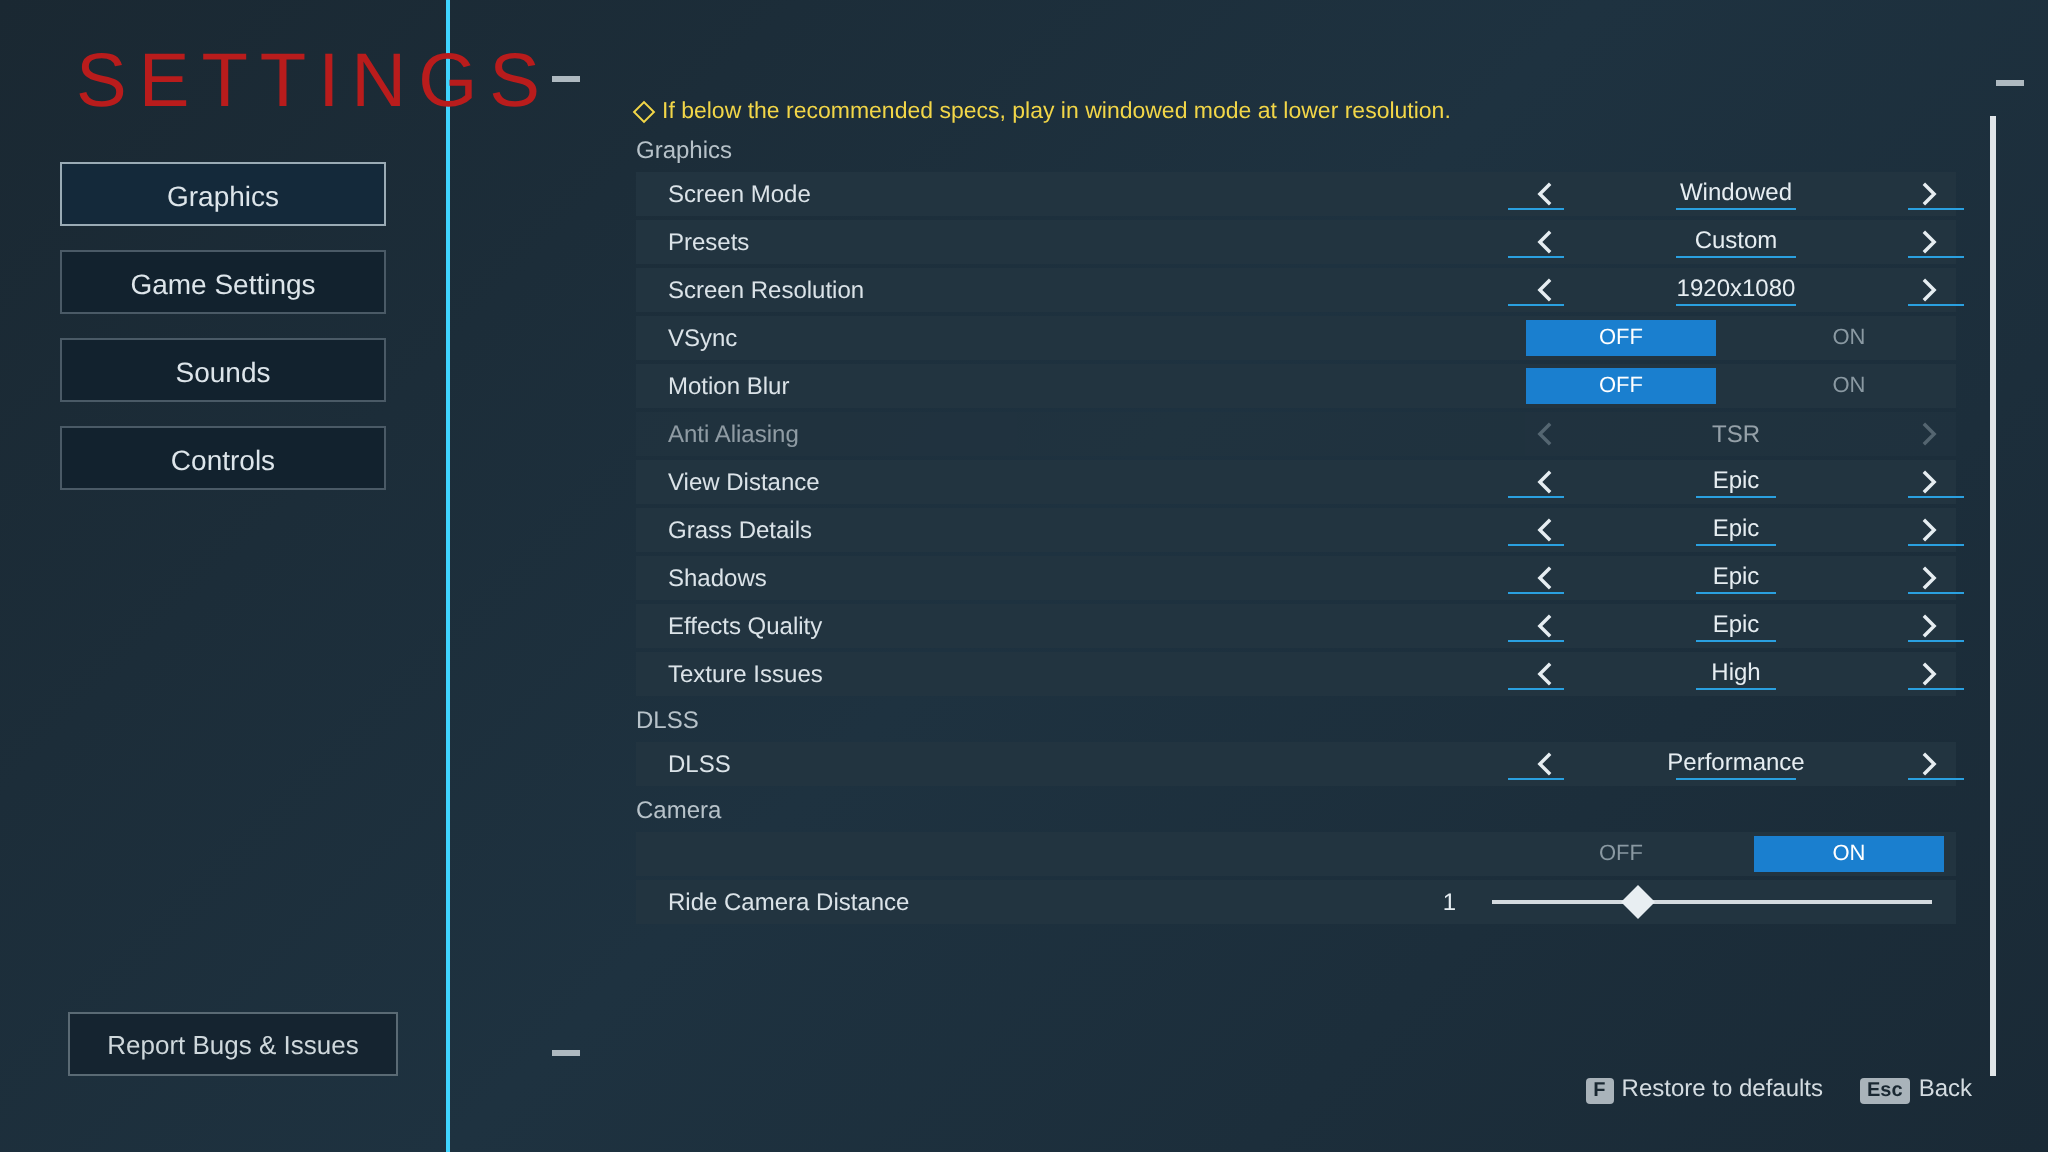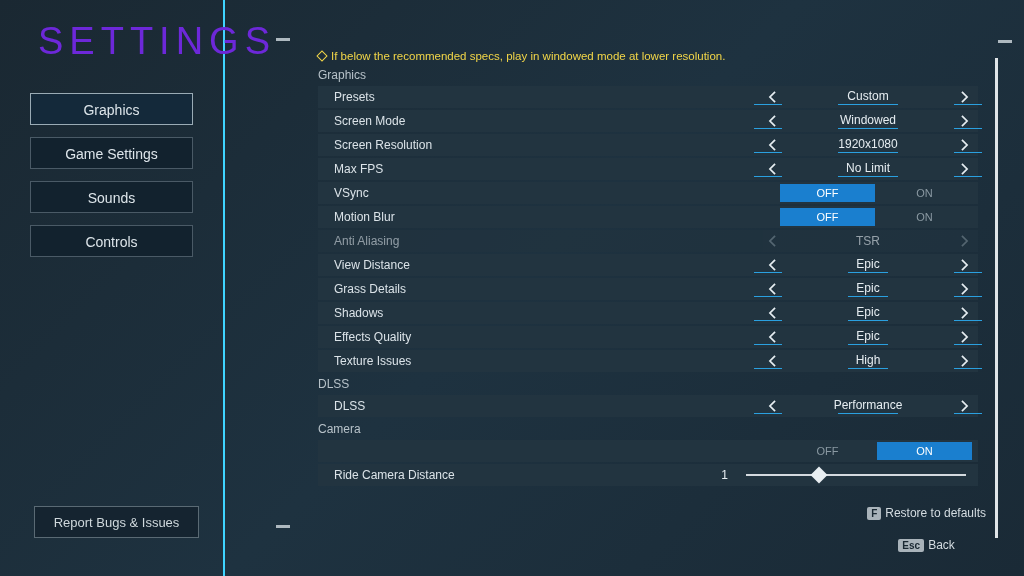--- a/index.html
+++ b/index.html
@@ -11,21 +11,21 @@
   overflow: hidden;
   position: relative;
 }
 .sidebar {
   position: absolute; left: 0; top: 0; width: 225px; height: 100%;
   border-right: 2px solid #3fd4ff;
   padding-top: 10px;
 }
 .title {
   font-size: 38px; font-weight: 200; letter-spacing: 6px;
-  color: #6d28d9; margin: 10px 0 30px 38px;
+  color: #b91c1c; margin: 10px 0 18px 38px;
 }
 .nav { margin: 0 30px; }
 .nav-item {
   background: #12222e;
   border: 1px solid #4a5a66;
   height: 32px; line-height: 32px;
   text-align: center; font-size: 14px;
   margin-bottom: 12px;
   color: #dde5ea;
   cursor: pointer;
@@ -68,21 +68,21 @@
   width: 160px; text-align: center; color: #e6edf1; font-size: 12px;
   position: relative;
 }
 .sel-under {
   display: block; height: 1px; background: #2aa0e0; width: 40px; margin: 1px auto 0;
 }
 .sel-under.wide { width: 60px; }
 .sel-left-line { position:absolute; left:-34px; bottom:0; width:28px; height:1px; background:#2aa0e0; }
 .sel-right-line { position:absolute; right:-34px; bottom:0; width:28px; height:1px; background:#2aa0e0; }
 
-.toggle { display: flex; gap: 2px; }
+.toggle { display: flex; gap: 19px; }
 .tog-btn {
   width: 95px; height: 18px; line-height: 18px; text-align: center;
   font-size: 11px; cursor: pointer; color:#8a99a2;
 }
 .tog-btn.on { background: #1a7fcf; color: #fff; }
 
 .slider-num { width: 20px; text-align: right; color:#e6edf1; font-size: 12px; margin-right: 10px; }
 .slider-track {
   width: 220px; height: 2px; background: #d4dadf; position: relative; margin-right: 6px;
 }
@@ -90,21 +90,21 @@
   position: absolute; top: -5px; width: 12px; height: 12px;
   background: #e8eef2; transform: rotate(45deg);
 }
 
 .scrollbar {
   position: absolute; right: -20px; top: 8px; width: 3px; height: 480px; background: #e0e5e8;
 }
 
 .footer {
   position: absolute; right: 38px; bottom: 24px;
-  display: flex; gap: 18px; align-items: center; font-size: 12px; color:#d4dce1;flex-direction:column;
+  display: flex; gap: 18px; align-items: center; font-size: 12px; color:#d4dce1;
 }
 .key {
   display: inline-block; background: #a9b3ba; color: #1a2832;
   font-size: 10px; font-weight: 600; padding: 1px 4px; border-radius: 2px; margin-right: 4px;
 }
 </style>
 </head>
 <body>
 
 <div class="sidebar">
@@ -126,86 +126,70 @@
   <div class="scrollbar"></div>
 
   <div class="warn">
     <span class="warn-icon"></span>
     <span>If below the recommended specs, play in windowed mode at lower resolution.</span>
   </div>
 
   <div class="section-header">Graphics</div>
 
   <div class="row">
+    <div class="row-label">Screen Mode</div>
+    <div class="ctrl">
+        <span class="chev">
+          <svg viewBox="0 0 10 14">
+            <path d="M8 1L2 7l6 6" fill="none" stroke="#e6edf1" stroke-width="2"></path>
+          </svg>
+        </span>
+      <span class="sel-val"><span>Windowed</span><span class="sel-under wide"></span><span class="sel-left-line"></span><span class="sel-right-line"></span></span>
+      <span class="chev">
+          <svg viewBox="0 0 10 14">
+            <path d="M2 1l6 6-6 6" fill="none" stroke="#e6edf1" stroke-width="2"></path>
+          </svg>
+        </span>
+      </div>
+  </div>
+
+  <div class="row">
     <div class="row-label">Presets</div>
     <div class="ctrl">
       <span class="chev">
           <svg viewBox="0 0 10 14">
             <path d="M8 1L2 7l6 6" fill="none" stroke="#e6edf1" stroke-width="2"></path>
           </svg>
         </span>
       <span class="sel-val"><span>Custom</span><span class="sel-under wide"></span><span class="sel-left-line"></span><span class="sel-right-line"></span></span>
       <span class="chev">
           <svg viewBox="0 0 10 14">
             <path d="M2 1l6 6-6 6" fill="none" stroke="#e6edf1" stroke-width="2"></path>
           </svg>
         </span>
     </div>
   </div>
 
   <div class="row">
-    <div class="row-label">Screen Mode</div>
-    <div class="ctrl">
-        <span class="chev">
-          <svg viewBox="0 0 10 14">
-            <path d="M8 1L2 7l6 6" fill="none" stroke="#e6edf1" stroke-width="2"></path>
-          </svg>
-        </span>
-      <span class="sel-val"><span>Windowed</span><span class="sel-under wide"></span><span class="sel-left-line"></span><span class="sel-right-line"></span></span>
-      <span class="chev">
-          <svg viewBox="0 0 10 14">
-            <path d="M2 1l6 6-6 6" fill="none" stroke="#e6edf1" stroke-width="2"></path>
-          </svg>
-        </span>
-      </div>
-  </div>
-
-  <div class="row">
     <div class="row-label">Screen Resolution</div>
     <div class="ctrl">
         <span class="chev">
           <svg viewBox="0 0 10 14">
             <path d="M8 1L2 7l6 6" fill="none" stroke="#e6edf1" stroke-width="2"></path>
           </svg>
         </span>
       <span class="sel-val"><span>1920x1080</span><span class="sel-under wide"></span><span class="sel-left-line"></span><span class="sel-right-line"></span></span>
       <span class="chev">
           <svg viewBox="0 0 10 14">
             <path d="M2 1l6 6-6 6" fill="none" stroke="#e6edf1" stroke-width="2"></path>
           </svg>
         </span>
       </div>
   </div>
 
-  <div class="row">
-    <div class="row-label">Max FPS</div>
-    <div class="ctrl">
-        <span class="chev">
-          <svg viewBox="0 0 10 14">
-            <path d="M8 1L2 7l6 6" fill="none" stroke="#e6edf1" stroke-width="2"></path>
-          </svg>
-        </span>
-      <span class="sel-val"><span>No Limit</span><span class="sel-under wide"></span><span class="sel-left-line"></span><span class="sel-right-line"></span></span>
-      <span class="chev">
-          <svg viewBox="0 0 10 14">
-            <path d="M2 1l6 6-6 6" fill="none" stroke="#e6edf1" stroke-width="2"></path>
-          </svg>
-        </span>
-      </div>
-  </div>
 
   <div class="row">
     <div class="row-label">VSync</div>
     <div class="ctrl">
         <div class="toggle">
       <div class="tog-btn on">OFF</div>
       <div class="tog-btn">ON</div>
     </div>
       </div>
   </div>

